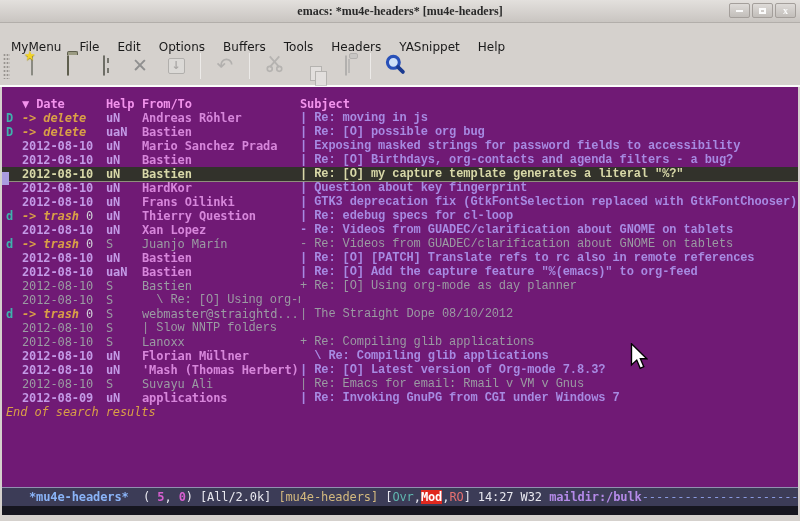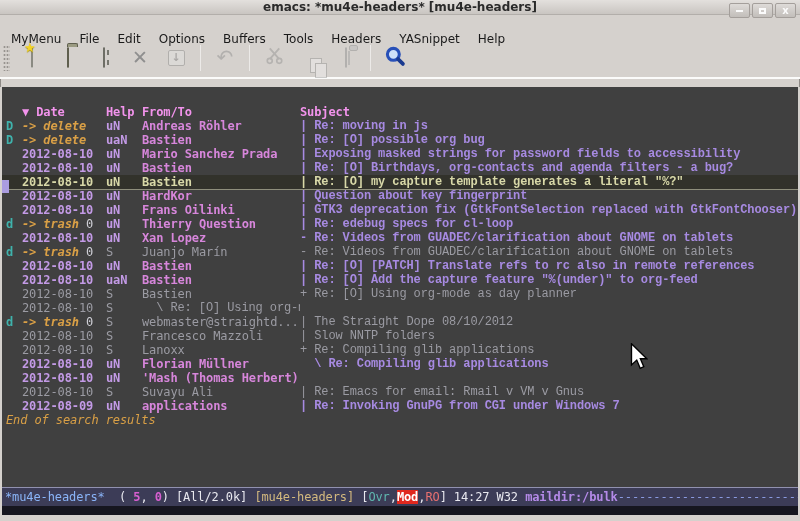--- a/index.html
+++ b/index.html
@@ -5,23 +5,24 @@
   html,body{margin:0;padding:0;background:#555;}
   *{box-sizing:border-box;}
   .window{
     position:relative;width:800px;height:521px;overflow:hidden;
     font-family:"DejaVu Sans",sans-serif;
     box-shadow:inset 0 0 0 1px #8e8a86;
     background:#d5d1cd;
   }
   
   .titlebar{
-    height:15px;display:flex;align-items:flex-start;justify-content:center;position:relative;
+    height:23px;display:flex;align-items:center;justify-content:center;position:relative;
     background:linear-gradient(#e3e0dd,#c9c5c1);
     border-bottom:1px solid #b2aeaa;
+    font-family:Liberation Serif, serif;
   }
   .title{font-size:12px;font-weight:bold;color:#2a2a2a;}
   .winbtns{position:absolute;right:4px;top:3px;display:flex;gap:2px;}
   .wbtn{
     width:21px;height:15px;border:1px solid #a49f9b;border-radius:2px;
     background:linear-gradient(#dedbd8,#c2beba);
     display:flex;align-items:center;justify-content:center;
     color:#fbfbfb;font-size:10px;font-weight:bold;line-height:1;
   }
   .g-min{width:7px;height:2px;background:#fbfbfb;display:block;}
@@ -58,23 +59,23 @@
   .i-copy{position:relative;width:18px;height:19px;}
   .i-copy::before,.i-copy::after{content:"";position:absolute;width:10px;height:13px;background:#f4f4f0;border:1px solid #8a8a85;}
   .i-copy::before{left:0;top:0;}
   .i-copy::after{left:5px;top:5px;}
   .i-paste{width:15px;height:18px;background:#d9d9d2;border:1px solid #85857e;border-radius:2px;position:relative;}
   .i-paste::before{content:"";position:absolute;top:-3px;left:3px;width:7px;height:4px;background:#b9b9b0;border:1px solid #85857e;border-radius:2px;}
   .i-paste::after{content:"";position:absolute;top:3px;left:2px;right:2px;bottom:2px;background:#f4f4f0;border:1px solid #9a9a92;}
   
   .framebody{position:absolute;left:0;right:0;top:87px;bottom:0;background:#d5d1cd;padding:0 2px 6px 2px;}
   .textarea{
-    position:relative;width:100%;height:100%;background:#404040;overflow:hidden;
+    position:relative;width:100%;height:100%;background:#701a75;overflow:hidden;
     font-family:"DejaVu Sans Mono",monospace;font-size:12px;line-height:14px;letter-spacing:-0.1px;
-    display:flex;flex-direction:column;padding-top:18px;justify-content:flex-end;
+    display:flex;flex-direction:column;padding-top:10px;justify-content:flex-end;
   }
   .hgrid{display:grid;grid-template-columns:16px 84px 36px 158px 1fr;padding-left:4px;white-space:pre;height:14px;flex:0 0 14px;}
   .cell{overflow:hidden;}
   .header-line{color:#f293ec;font-weight:bold;}
   .row{position:relative;}
   .row .c-date,.row .c-flags{color:#c39ae6;}
   .row .c-from{color:#d786db;}
   .row .c-subj{color:#a78ae2;font-family:Liberation Mono, monospace;}
   .row.unread .cell{font-weight:bold;}
   .row.seen .c-date,.row.seen .c-flags,.row.seen .c-from,.row.seen .c-subj{color:#9b9ba3;font-weight:normal;}
@@ -85,21 +86,21 @@
   .row.cur .cell, .row.cur .cell span{color:#d8d8a8 !important;font-weight:bold;font-style:normal;}
   .row.cur::after{content:"";position:absolute;left:0;right:0;bottom:-1px;height:1px;background:#8f8f7c;}
   .cursor{position:absolute;left:0;bottom:-4px;width:7px;height:13px;background:#aa9ce0;z-index:3;}
   .endline{color:#daa046;font-style:italic;padding-left:4px;height:14px;flex:0 0 14px;white-space:pre;}
   .spacer{flex:1;}
   
   .modeline{
     flex:0 0 19px;background:#3c3c57;border-top:1px solid #9191b0;
     color:#e8e8ef;white-space:pre;overflow:hidden;padding-left:3px;line-height:18px;
   }
-  .ml-buffer{color:#8ab4f8;font-weight:normal;}
+  .ml-buffer{color:#8ab4f8;font-weight:bold;margin-left:24px;}
   .ml-num{color:#d75fd0;font-weight:bold;}
   .ml-mode{color:#d3b97e;}
   .ml-ovr{color:#5fb8b0;}
   .ml-modflag{color:#ffffff;background:#e0281e;font-weight:bold;}
   .ml-ro{color:#e87070;}
   .ml-maildir{color:#b48ae8;font-weight:bold;}
   .ml-dashes{color:#8a9ae0;}
   .echo{flex:0 0 9px;background:#16161f;}
   
   .mousep{position:absolute;left:630px;top:343px;z-index:9;pointer-events:none;}
@@ -199,28 +200,28 @@
           <div class="hgrid row unread"><span class="cell c-mark">D</span><span class="cell c-date"><span class="mk">-&gt; delete</span></span><span class="cell c-flags">uaN</span><span class="cell c-from">Bastien</span><span class="cell c-subj">| Re: [O] possible org bug</span></div>
           <div class="hgrid row unread"><span class="cell c-mark"></span><span class="cell c-date"><span>2012-08-10</span></span><span class="cell c-flags">uN</span><span class="cell c-from">Mario Sanchez Prada</span><span class="cell c-subj">| Exposing masked strings for password fields to accessibility</span></div>
           <div class="hgrid row unread"><span class="cell c-mark"></span><span class="cell c-date"><span>2012-08-10</span></span><span class="cell c-flags">uN</span><span class="cell c-from">Bastien</span><span class="cell c-subj">| Re: [O] Birthdays, org-contacts and agenda filters - a bug?</span></div>
           <div class="hgrid row unread cur"><span class="cell c-mark"></span><span class="cell c-date"><span>2012-08-10</span></span><span class="cell c-flags">uN</span><span class="cell c-from">Bastien</span><span class="cell c-subj">| Re: [O] my capture template generates a literal "%?"</span><span class="cursor"></span></div>
           <div class="hgrid row unread"><span class="cell c-mark"></span><span class="cell c-date"><span>2012-08-10</span></span><span class="cell c-flags">uN</span><span class="cell c-from">HardKor</span><span class="cell c-subj">| Question about key fingerprint</span></div>
           <div class="hgrid row unread"><span class="cell c-mark"></span><span class="cell c-date"><span>2012-08-10</span></span><span class="cell c-flags">uN</span><span class="cell c-from">Frans Oilinki</span><span class="cell c-subj">| GTK3 deprecation fix (GtkFontSelection replaced with GtkFontChooser)</span></div>
           <div class="hgrid row unread"><span class="cell c-mark">d</span><span class="cell c-date"><span class="mk">-&gt; trash</span><span class="dx"> 0</span></span><span class="cell c-flags">uN</span><span class="cell c-from">Thierry Question</span><span class="cell c-subj">| Re: edebug specs for cl-loop</span></div>
           <div class="hgrid row unread"><span class="cell c-mark"></span><span class="cell c-date"><span>2012-08-10</span></span><span class="cell c-flags">uN</span><span class="cell c-from">Xan Lopez</span><span class="cell c-subj">- Re: Videos from GUADEC/clarification about GNOME on tablets</span></div>
           <div class="hgrid row seen"><span class="cell c-mark">d</span><span class="cell c-date"><span class="mk">-&gt; trash</span><span class="dx"> 0</span></span><span class="cell c-flags">S</span><span class="cell c-from">Juanjo Marín</span><span class="cell c-subj">- Re: Videos from GUADEC/clarification about GNOME on tablets</span></div>
           <div class="hgrid row unread"><span class="cell c-mark"></span><span class="cell c-date"><span>2012-08-10</span></span><span class="cell c-flags">uN</span><span class="cell c-from">Bastien</span><span class="cell c-subj">| Re: [O] [PATCH] Translate refs to rc also in remote references</span></div>
-          <div class="hgrid row unread"><span class="cell c-mark"></span><span class="cell c-date"><span>2012-08-10</span></span><span class="cell c-flags">uaN</span><span class="cell c-from">Bastien</span><span class="cell c-subj">| Re: [O] Add the capture feature "%(under)" to org-feed</span></div>
+          <div class="hgrid row unread"><span class="cell c-mark"></span><span class="cell c-date"><span>2012-08-10</span></span><span class="cell c-flags">uaN</span><span class="cell c-from">Bastien</span><span class="cell c-subj">| Re: [O] Add the capture feature "%(emacs)" to org-feed</span></div>
           <div class="hgrid row seen"><span class="cell c-mark"></span><span class="cell c-date"><span>2012-08-10</span></span><span class="cell c-flags">S</span><span class="cell c-from">Bastien</span><span class="cell c-subj">+ Re: [O] Using org-mode as day planner</span></div>
           <div class="hgrid row seen"><span class="cell c-mark"></span><span class="cell c-date"><span>2012-08-10</span></span><span class="cell c-flags">S</span><span class="cell c-subj">  \ Re: [O] Using org-mode as day planner</span></div>
           <div class="hgrid row seen"><span class="cell c-mark">d</span><span class="cell c-date"><span class="mk">-&gt; trash</span><span class="dx"> 0</span></span><span class="cell c-flags">S</span><span class="cell c-from">webmaster@straightd...</span><span class="cell c-subj">| The Straight Dope 08/10/2012</span></div>
-          <div class="hgrid row seen"><span class="cell c-mark"></span><span class="cell c-date"><span>2012-08-10</span></span><span class="cell c-flags">S</span><span class="cell c-from">Francesco Mazzoli</span><span class="cell c-subj">| Slow NNTP folders</span></div>
+          <div class="hgrid row seen"><span class="cell c-mark"></span><span class="cell c-date"><span>2012-08-10</span></span><span class="cell c-flags">S</span><span class="cell c-subj">| Slow NNTP folders</span></div>
           <div class="hgrid row seen"><span class="cell c-mark"></span><span class="cell c-date"><span>2012-08-10</span></span><span class="cell c-flags">S</span><span class="cell c-from">Lanoxx</span><span class="cell c-subj">+ Re: Compiling glib applications</span></div>
           <div class="hgrid row unread"><span class="cell c-mark"></span><span class="cell c-date"><span>2012-08-10</span></span><span class="cell c-flags">uN</span><span class="cell c-from">Florian Müllner</span><span class="cell c-subj">  \ Re: Compiling glib applications</span></div>
-          <div class="hgrid row unread"><span class="cell c-mark"></span><span class="cell c-date"><span>2012-08-10</span></span><span class="cell c-flags">uN</span><span class="cell c-from">'Mash (Thomas Herbert)</span></div>
+          <div class="hgrid row unread"><span class="cell c-mark"></span><span class="cell c-date"><span>2012-08-10</span></span><span class="cell c-flags">uN</span><span class="cell c-from">'Mash (Thomas Herbert)</span><span class="cell c-subj">| Re: [O] Latest version of Org-mode 7.8.3?</span></div>
           <div class="hgrid row seen"><span class="cell c-mark"></span><span class="cell c-date"><span>2012-08-10</span></span><span class="cell c-flags">S</span><span class="cell c-from">Suvayu Ali</span><span class="cell c-subj">| Re: Emacs for email: Rmail v VM v Gnus</span></div>
           <div class="hgrid row unread"><span class="cell c-mark"></span><span class="cell c-date"><span>2012-08-09</span></span><span class="cell c-flags">uN</span><span class="cell c-from">applications</span><span class="cell c-subj">| Re: Invoking GnuPG from CGI under Windows 7</span></div>
         </div>
 
       <div class="endline">End of search results</div>
 
       <div class="spacer"></div>
 
       <div class="modeline" id="modeline"><span class="ml-buffer">*mu4e-headers*</span><span class="ml-plain">  ( </span><span class="ml-num">5</span><span class="ml-plain">, </span><span class="ml-num">0</span><span class="ml-plain">) [All/2.0k] </span><span class="ml-mode">[mu4e-headers]</span><span class="ml-plain"> [</span><span class="ml-ovr">Ovr</span><span class="ml-plain">,</span><span class="ml-modflag">Mod</span><span class="ml-plain">,</span><span class="ml-ro">RO</span><span class="ml-plain">] 14:27 W32 </span><span class="ml-maildir">maildir:/bulk</span><span class="ml-dashes">--------------------------------------------</span></div>
       <div class="echo"></div>

